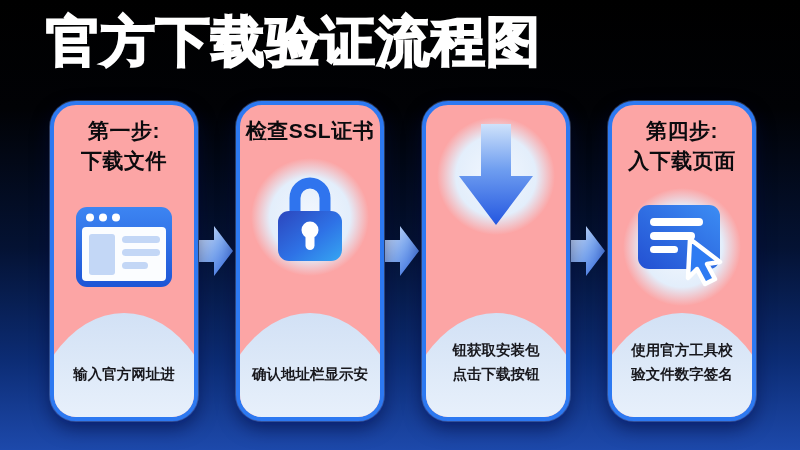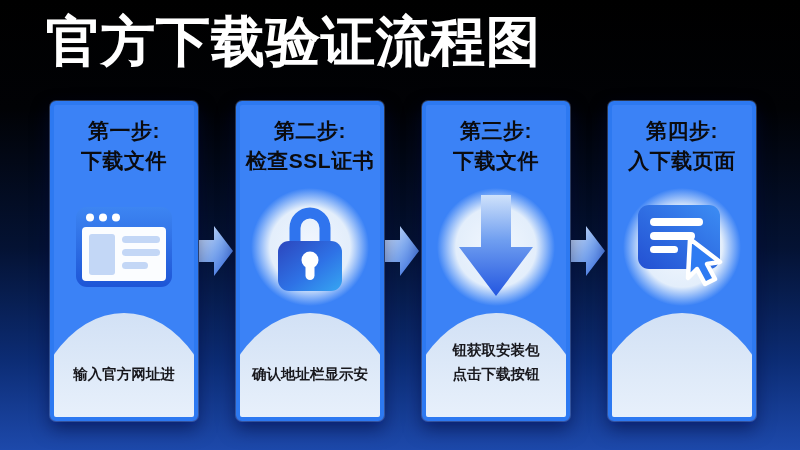--- a/index.html
+++ b/index.html
@@ -4,34 +4,34 @@
 <style>
   * { margin:0; padding:0; box-sizing:border-box; }
   html,body { width:800px; height:450px; overflow:hidden; }
   body {
     position:relative;
     font-family:"Liberation Sans","DejaVu Sans",sans-serif;
     background:linear-gradient(180deg,#000000 0%,#010205 24%,#041233 55%,#0c2c74 80%,#1d49ab 100%);
   }
   .page-title{
     position:absolute; left:46px; top:10px;
-    font-size:54px; line-height:1.15; font-weight:400;
+    font-size:54px; line-height:1.15; font-weight:700;
     color:#ffffff; letter-spacing:1px;
     -webkit-text-stroke:2px #ffffff;
     white-space:nowrap;
   }
   .flow-row{
     position:absolute; left:50px; top:101px; width:706px; height:320px;
     display:flex; justify-content:space-between; align-items:flex-start;
   }
   .step-card{
     width:148px; height:320px; position:relative; overflow:hidden;
-    background:#3b82f6;
+    background:#fca5a5;
     border:4px solid #2d79f1;
-    border-radius:6px;
+    border-radius:26px;
     box-shadow:0 0 0 1px rgba(150,190,255,.28), 0 8px 18px rgba(0,10,60,.55), 0 4px 0 rgba(20,60,170,.45);
   }
   .step-head{
     position:relative; z-index:2;
     margin-top:11px; text-align:center;
     font-size:21px; line-height:1.42; font-weight:800; color:#0b0b0e;
     letter-spacing:.5px;
   }
   .icon-wrap{
     position:relative; z-index:2; height:134px; margin-top:4px;
@@ -114,21 +114,20 @@
       <div>输入官方网址进</div>
     </div>
   </div>
 
   <svg class="flow-arrow" viewBox="0 0 36 58">
     <polygon points="0,18 15,18 15,4 34,29 15,54 15,40 0,40" fill="url(#arrowGrad)"></polygon>
   </svg>
 
   <div class="step-card">
     <div class="step-head">
-      <div>第二步:</div>
       <div>检查SSL证书</div>
     </div>
     <div class="icon-wrap">
       <span class="icon-circle"></span>
       <svg width="70" height="92" viewBox="0 0 70 92">
         <path d="M20,44 V27 a15,15 0 0 1 30,0 V44" fill="none" stroke="#2f74ee" stroke-width="11"></path>
         <rect x="3" y="40" width="64" height="50" rx="11" fill="url(#lockGrad)"></rect>
         <circle cx="35" cy="59" r="8.5" fill="#ffffff"></circle>
         <rect x="30.5" y="62" width="9" height="17" rx="4.5" fill="#ffffff"></rect>
       </svg>
@@ -137,24 +136,20 @@
     <div class="step-desc">
       <div>确认地址栏显示安</div>
     </div>
   </div>
 
   <svg class="flow-arrow" viewBox="0 0 36 58">
     <polygon points="0,18 15,18 15,4 34,29 15,54 15,40 0,40" fill="url(#arrowGrad)"></polygon>
   </svg>
 
   <div class="step-card">
-    <div class="step-head">
-      <div>第三步:</div>
-      <div>下载文件</div>
-    </div>
     <div class="icon-wrap">
       <span class="icon-circle"></span>
       <svg width="78" height="104" viewBox="0 0 78 104">
         <polygon points="24,0 54,0 54,52 76,52 39,101 2,52 24,52" fill="url(#downGrad)"></polygon>
       </svg>
     </div>
     <div class="dome"></div>
     <div class="step-desc">
       <div>钮获取安装包</div>
       <div><span>点击下载按</span><span class="bold-char">钮</span></div>
@@ -174,15 +169,19 @@
       <span class="icon-circle"></span>
       <svg width="96" height="92" viewBox="0 0 96 92">
         <rect x="4" y="4" width="82" height="64" rx="11" fill="url(#docGrad)"></rect>
         <rect x="16" y="17" width="53" height="8" rx="4" fill="#ffffff"></rect>
         <rect x="16" y="31" width="45" height="8" rx="4" fill="#ffffff"></rect>
         <rect x="16" y="45" width="28" height="7" rx="3.5" fill="#ffffff"></rect>
         <path d="M56,38 L86,61 L73,63 L81,78 L71,83 L63,68 L54,77 Z" fill="#2e7bf2" stroke="#ffffff" stroke-width="4.5" stroke-linejoin="round"></path>
       </svg>
     </div>
     <div class="dome"></div>
+    <div class="step-desc">
+      <div>使用官方工具校</div>
+      <div>验文件数字签名</div>
+    </div>
   </div>
 
 </div>
 
 </body></html>

